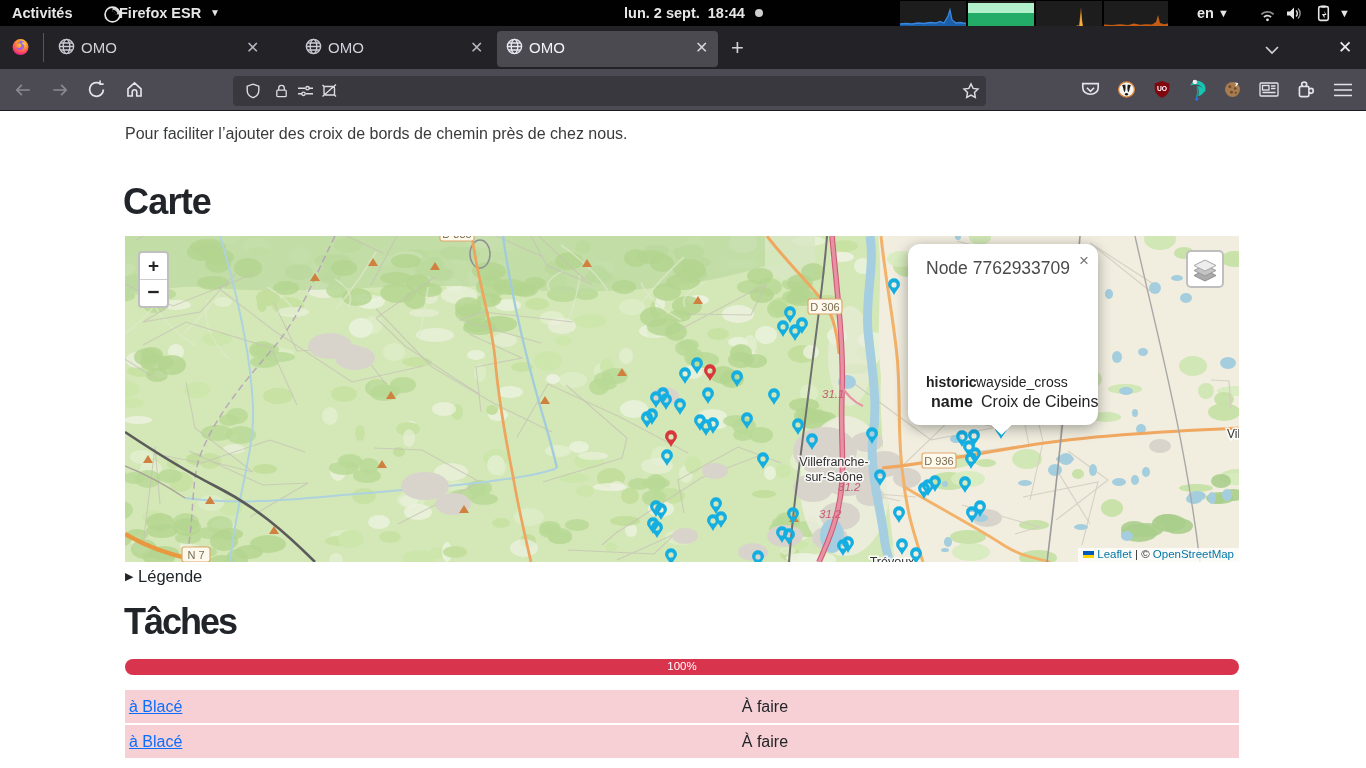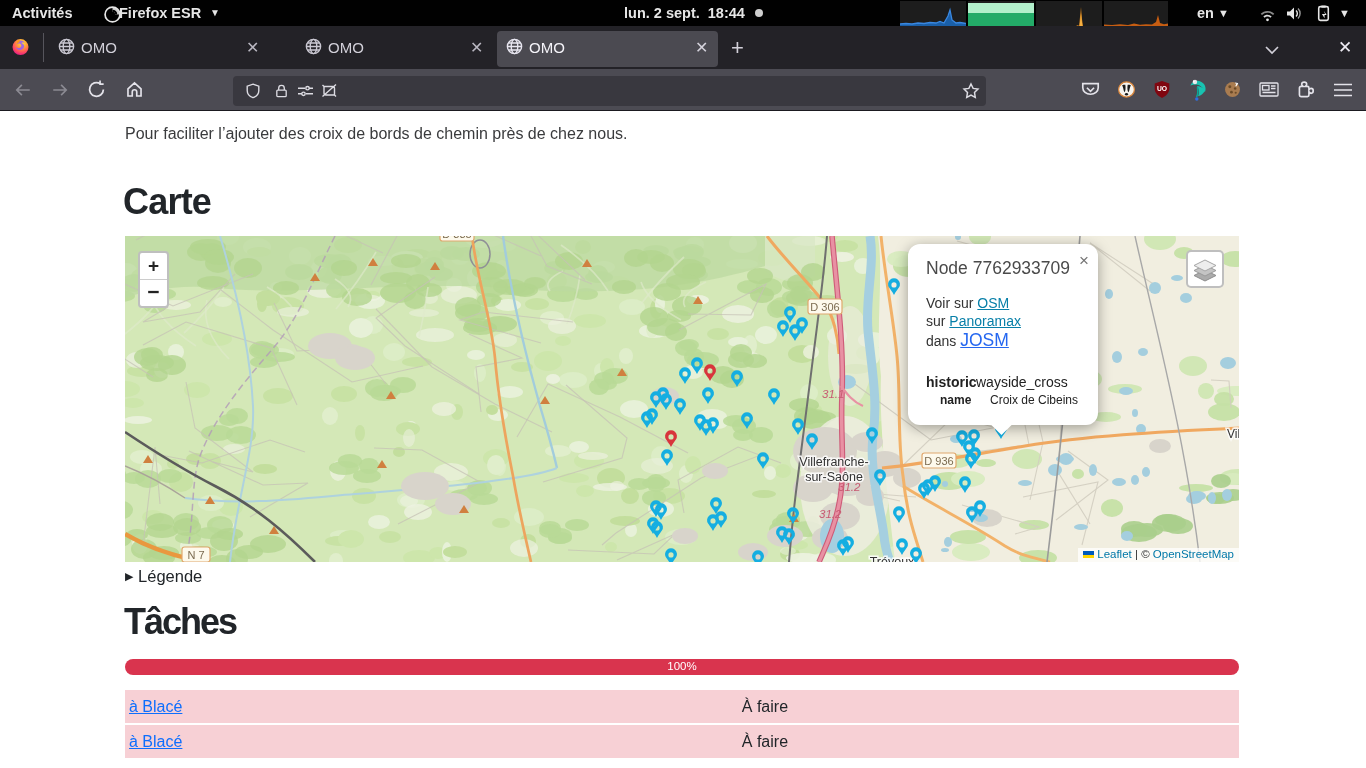--- a/index.html
+++ b/index.html
@@ -893,23 +893,22 @@
               <path d="M13 14 L2 19.5 13 25 24 19.5Z" fill="#ababab"></path>
               <path d="M13 9 L2 14.5 13 20 24 14.5Z" fill="#c4c4c4" stroke="#9a9a9a"></path>
               <path d="M13 4 L2 9.5 13 15 24 9.5Z" fill="#ededed" stroke="#a5a5a5"></path>
             </g>
           </svg>
   </div>
 
   <div class="abs" style="left:783px;top:8px;width:190px;height:181px;background:#fff;border-radius:12px;box-shadow:0 3px 14px rgba(0,0,0,0.35);font-family:'Liberation Sans',sans-serif">
     <div class="abs" style="left:171px;top:7px;font-size:17px;color:#757575">×</div>
     <div class="abs" style="left:18px;top:14px;font-size:17.5px;color:#4a4a4a">Node 7762933709</div>
-    <div class="abs" style="left:18px;top:51px;font-size:14px;color:#333;line-height:17.5px">Voir sur <a href="#" style="color:#077fa8">OSM</a><br>sur <a href="#" style="color:#077fa8">Panoramax</a><br><span style="line-height:21px">dans <a href="#" style="color:#2567f0;font-size:17.5px">JOSM</a></span></div>
     <div class="abs" style="left:18px;top:130px;font-size:14px;color:#222"><b>historic</b><span style="position:absolute;left:50px;white-space:nowrap">wayside_cross</span></div>
-    <div class="abs" style="left:32px;top:149px;font-size:12px;color:#222"><b>name</b><span style="position:absolute;left:50px;white-space:nowrap">Croix de Cibeins</span></div>
+    <div class="abs" style="left:23px;top:149px;font-size:16px;color:#222"><b>name</b><span style="position:absolute;left:50px;white-space:nowrap">Croix de Cibeins</span></div>
     <div class="abs" style="left:86px;top:173px;width:15px;height:15px;background:#fff;transform:rotate(45deg)"></div>
   </div>
 
   <div class="abs" style="right:0;bottom:0;height:14px;background:rgba(255,255,255,0.75);font-size:11.5px;color:#333;padding:0 5px;line-height:13px;white-space:nowrap"><span style="display:inline-block;width:11px;height:7px;background:linear-gradient(#005bbb 50%,#ffd500 50%)"></span> <span style="color:#0078a8">Leaflet</span> | © <span style="color:#0078a8">OpenStreetMap</span></div>
  </div>
  <div style="position:absolute;left:0;top:455px;font-size:16.5px;color:#212529"><span style="font-size:11px;vertical-align:2px">▶</span> Légende</div>
  <h2 style="position:absolute;left:-1px;top:489px;font-size:36px;letter-spacing:-2px">Tâches</h2>
  <div style="position:absolute;left:0;top:547px;width:1114px;height:15.5px;background:#d9344e;border-radius:8px;text-align:center;color:#fff;font-size:11.5px;line-height:15px">100%</div>
  <table style="position:absolute;left:0;top:578px">
   <tbody>

